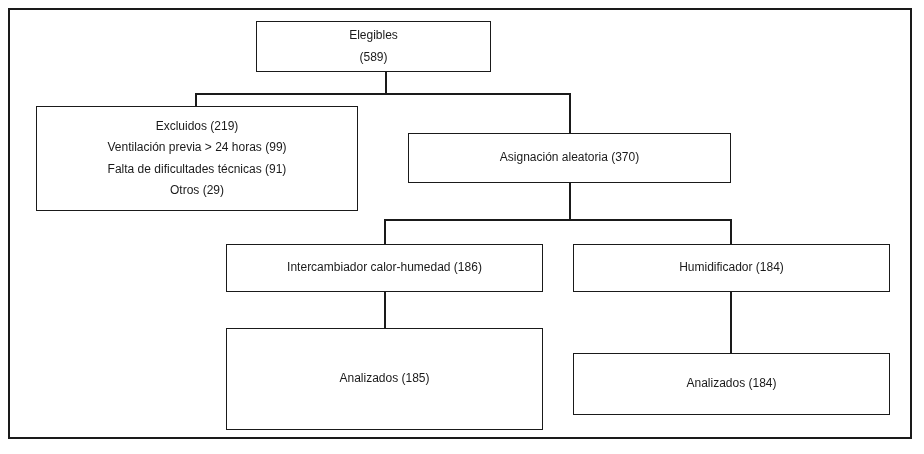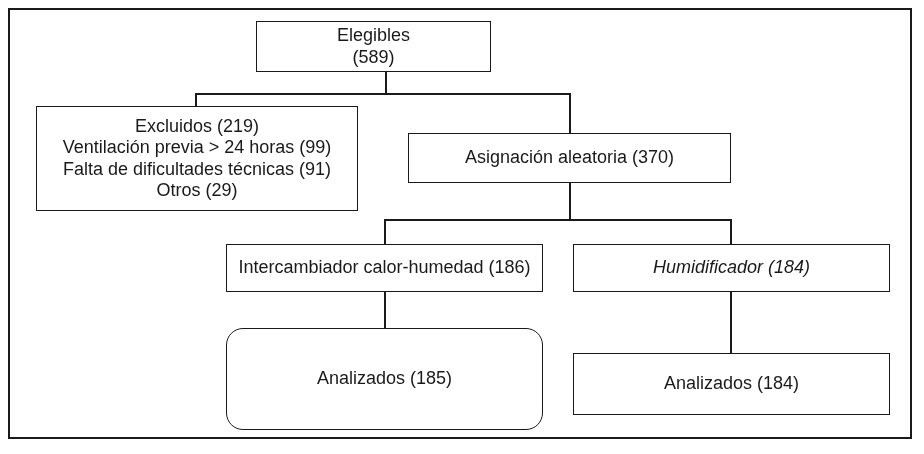--- a/index.html
+++ b/index.html
@@ -32,37 +32,37 @@
   .node {
     position: absolute;
     border: 1.5px solid var(--line);
     box-sizing: border-box;
     background: var(--background);
     display: flex;
     flex-direction: column;
     justify-content: center;
     align-items: center;
     text-align: center;
-    font-size: 18px;
+    font-size: 12px;
     line-height: 21.5px;
     z-index: 2;
   }
   .node .tline { white-space: nowrap; }
   .conn {
     position: absolute;
     background: var(--line);
     z-index: 1;
   }
   
   .n-elegibles      { left: 256px; top: 21px;  width: 235px; height: 51px; }
   .n-excluidos      { left: 36px;  top: 106px; width: 322px; height: 105px; justify-content: center; }
   .n-asignacion     { left: 408px; top: 133px; width: 323px; height: 50px; }
   .n-intercambiador { left: 226px; top: 244px; width: 317px; height: 48px; }
-  .n-humidificador  { left: 573px; top: 244px; width: 317px; height: 48px; font-style: italic; }
-  .n-analizados-izq { left: 226px; top: 328px; width: 317px; height: 102px; border-radius: 17px; }
+  .n-humidificador  { left: 573px; top: 244px; width: 317px; height: 48px; }
+  .n-analizados-izq { left: 226px; top: 328px; width: 317px; height: 102px; }
   .n-analizados-der { left: 573px; top: 353px; width: 317px; height: 62px; }
   
   .c-v1 { left: 385px; top: 71px;  width: 2px;   height: 23px; }
   .c-h1 { left: 195px; top: 93px;  width: 376px; height: 2px; }
   .c-v2 { left: 195px; top: 93px;  width: 2px;   height: 14px; }
   .c-v3 { left: 569px; top: 93px;  width: 2px;   height: 41px; }
   .c-v4 { left: 569px; top: 182px; width: 2px;   height: 39px; }
   .c-h2 { left: 384px; top: 219px; width: 348px; height: 2px; }
   .c-v5 { left: 384px; top: 219px; width: 2px;   height: 26px; }
   .c-v6 { left: 730px; top: 219px; width: 2px;   height: 26px; }

